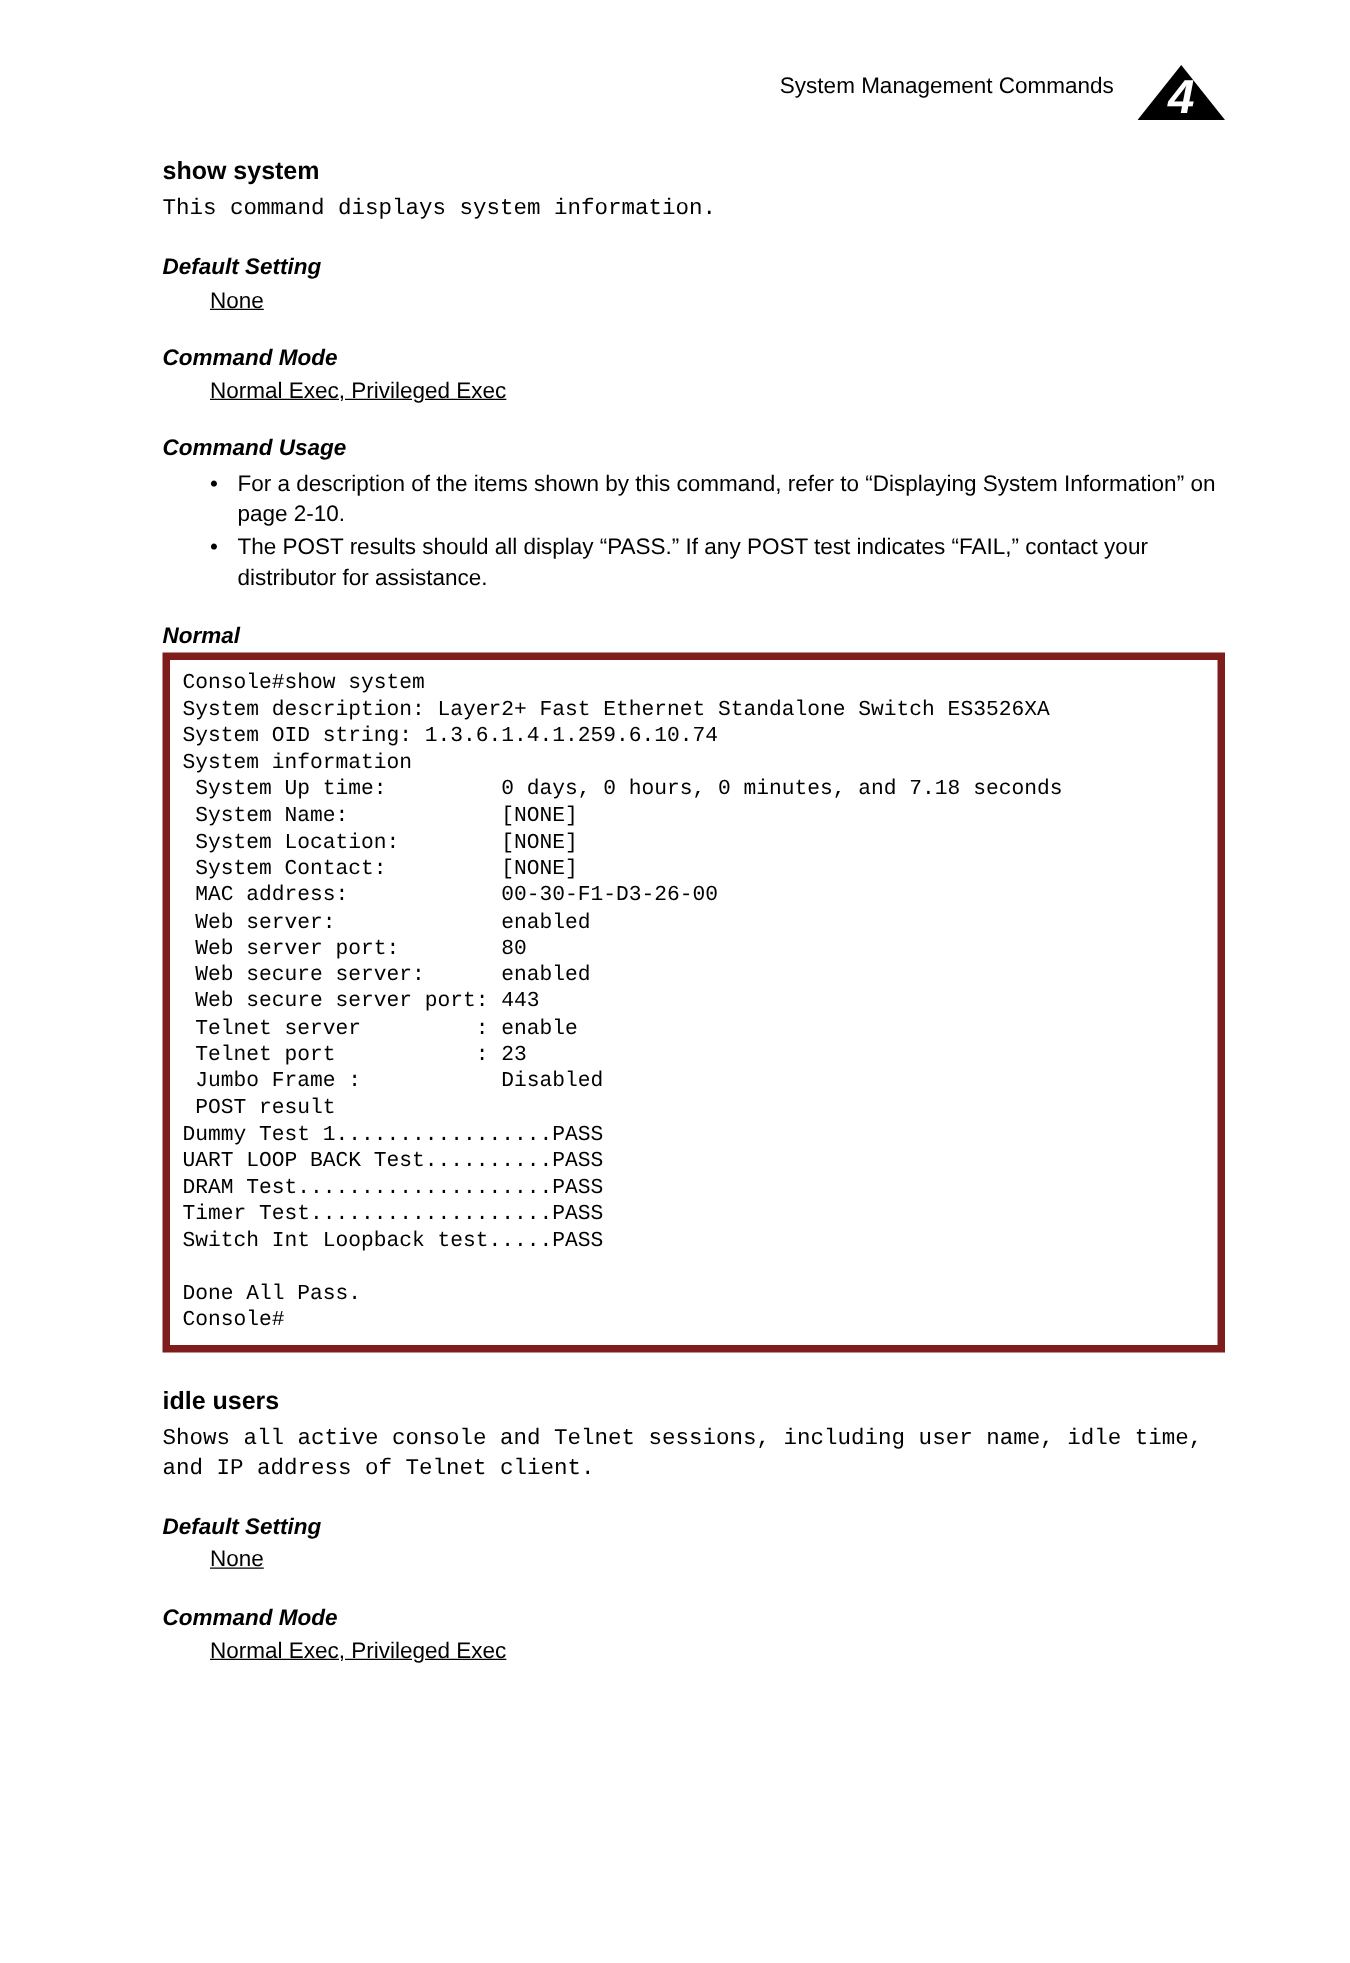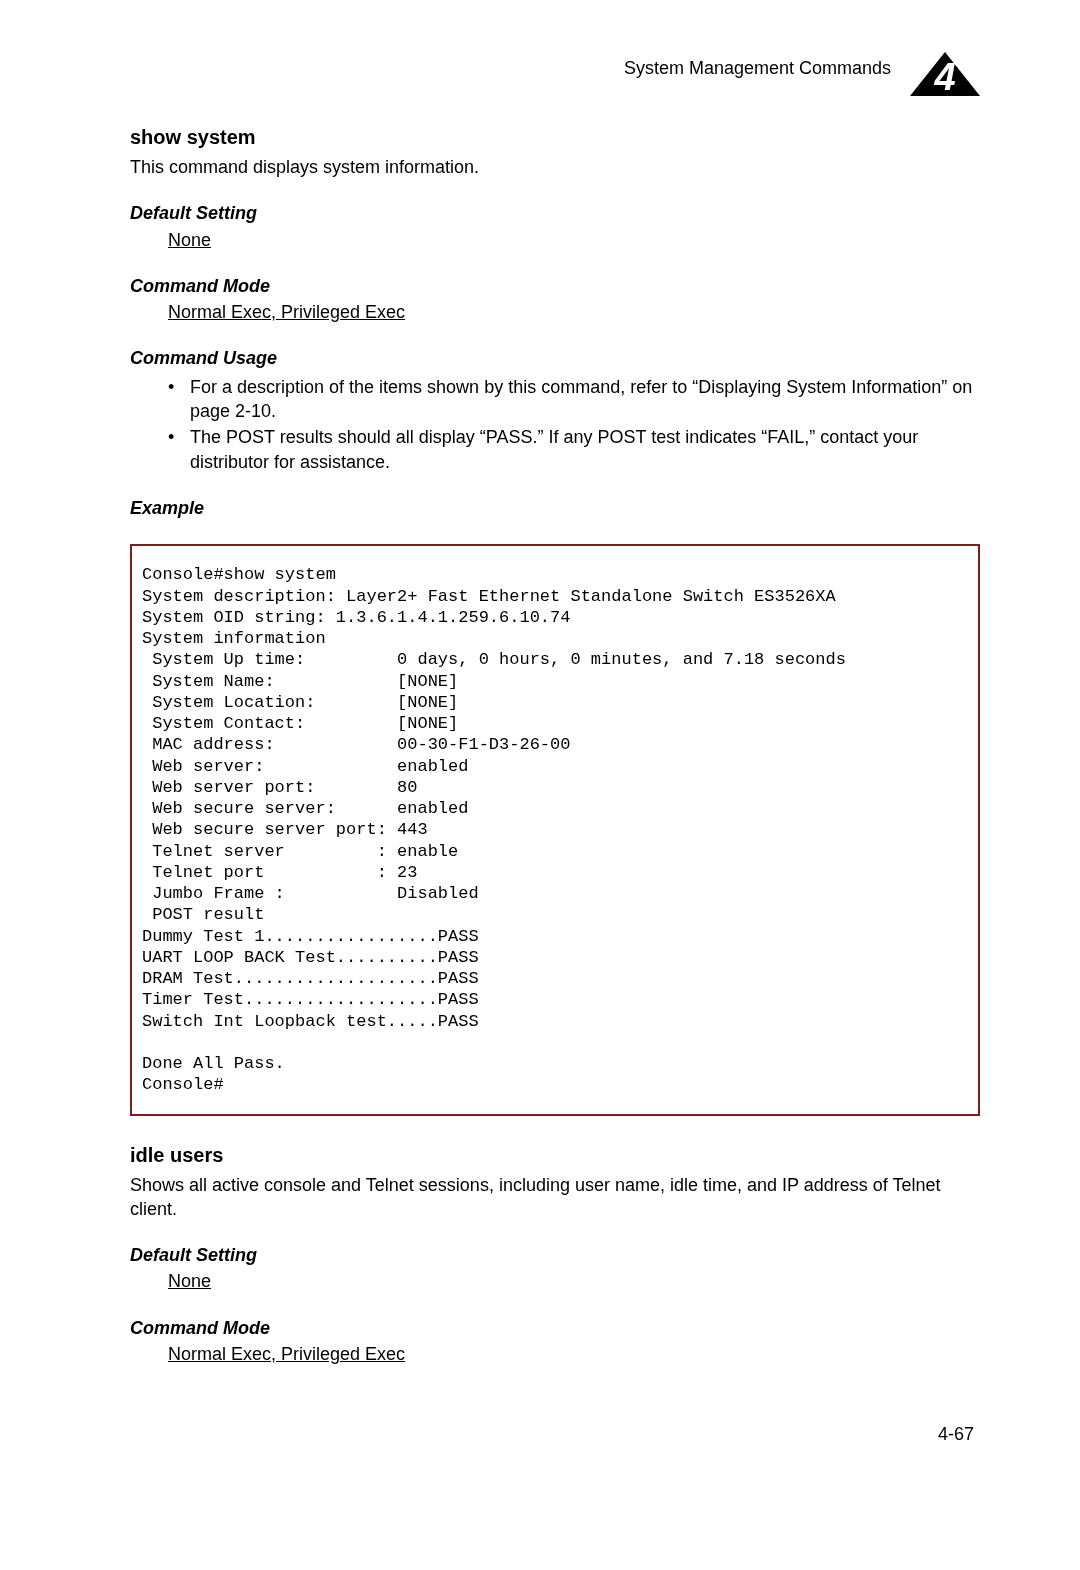--- a/index.html
+++ b/index.html
@@ -39,20 +39,21 @@
       display: block;
     }
     .command-title {
       font-weight: bold;
       font-size: 20px;
       margin-top: 26px;
       margin-bottom: 4px;
     }
     .body-text {
       margin: 2px 0 0 0;
+      font-family: Liberation Mono, monospace;
     }
     .subheading {
       font-weight: bold;
       margin-top: 22px;
       margin-bottom: 2px;
       font-style: italic;
     }
     .indented {
       margin-left: 38px;
       text-decoration: underline;
@@ -68,27 +69,27 @@
       margin-bottom: 2px;
     }
     ul.bullets li::before {
       content: "•";
       position: absolute;
       left: 0;
       top: 0;
       font-size: 18px;
     }
     .code-box {
-      border: 2px solid #7f1d1d;
+      border: 6px solid #7f1d1d;
       font-family: "Courier New", Courier, monospace;
       font-size: 17px;
       line-height: 1.25;
       white-space: pre;
-      padding: 18px 10px;
-      margin-top: 24px;
+      padding: 8px 10px;
+      margin-top: 2px;
       margin-bottom: 8px;
       overflow: hidden;
     }
     .page-number {
       text-align: right;
       font-size: 18px;
       margin-top: 56px;
       padding-right: 6px;
     }
   </style>
@@ -116,21 +117,21 @@
 
     <div class="subheading">Command Mode</div>
     <div class="indented">Normal Exec, Privileged Exec</div>
 
     <div class="subheading">Command Usage</div>
     <ul class="bullets">
       <li>For a description of the items shown by this command, refer to “Displaying System Information” on page 2-10.</li>
       <li>The POST results should all display “PASS.” If any POST test indicates “FAIL,” contact your distributor for assistance.</li>
     </ul>
 
-    <div class="subheading">Example</div>
+    <div class="subheading">Normal</div>
     <div class="code-box">Console#show system
 System description: Layer2+ Fast Ethernet Standalone Switch ES3526XA
 System OID string: 1.3.6.1.4.1.259.6.10.74
 System information
  System Up time:         0 days, 0 hours, 0 minutes, and 7.18 seconds
  System Name:            [NONE]
  System Location:        [NONE]
  System Contact:         [NONE]
  MAC address:            00-30-F1-D3-26-00
  Web server:             enabled
@@ -155,14 +156,13 @@
     <div class="command-title">idle users</div>
     <div class="body-text">Shows all active console and Telnet sessions, including user name, idle time, and IP address of Telnet client.</div>
 
     <div class="subheading">Default Setting</div>
     <div class="indented">None</div>
 
     <div class="subheading">Command Mode</div>
     <div class="indented">Normal Exec, Privileged Exec</div>
   </div>
 
-  <div class="page-number">4-67</div>
 </div>
 
 </body></html>

